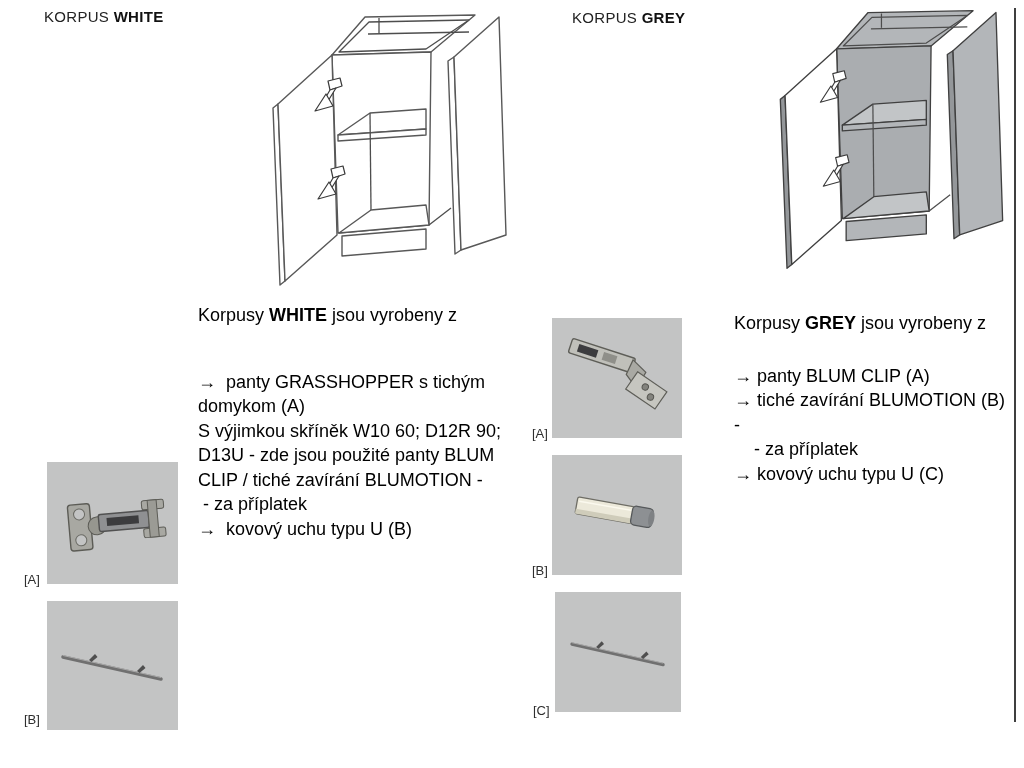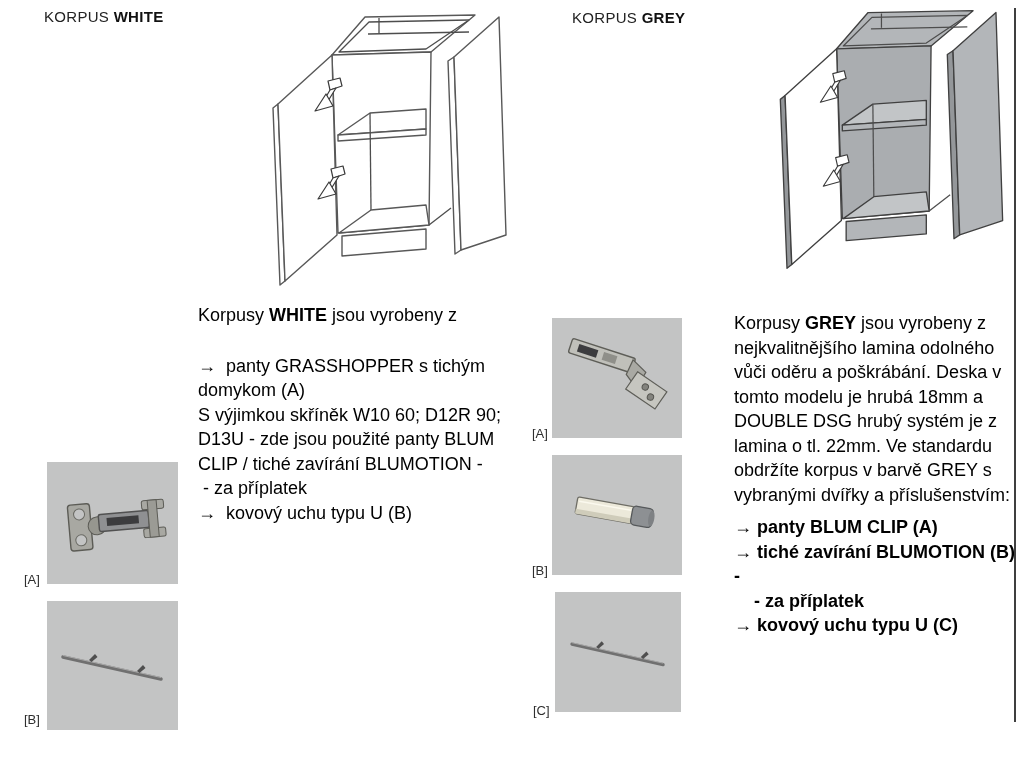--- a/index.html
+++ b/index.html
@@ -70,21 +70,21 @@
     </g>
     <g transform="translate(60,162)">
       <polygon class="hinge" points="13,3 25,0 27,8 15,12"></polygon>
       <polygon class="hinge" points="15,12 21,10 13,23 8,24"></polygon>
       <polygon class="hinge" points="0,33 11,16 18,28"></polygon>
     </g>
   </svg>
 
   <div class="abs para" style="left:198px;top:303px;width:322px;">
     <div><span>Korpusy </span><b>WHITE</b><span> jsou vyrobeny z</span></div>
-    <div class="pre bullets" style="margin-top:26px;">→  panty GRASSHOPPER s tichým
+    <div class="pre bullets" style="margin-top:42px;">→  panty GRASSHOPPER s tichým
 domykom (A)
 S výjimkou skříněk W10 60; D12R 90;
 D13U - zde jsou použité panty BLUM
 CLIP / tiché zavírání BLUMOTION -
  - za příplatek
 →  kovový uchu typu U (B)</div>
   </div>
 
   <div class="abs hwbox" style="left:47px;top:462px;width:131px;height:122px;">
     <svg width="131" height="122" viewBox="0 0 131 122">
@@ -177,28 +177,22 @@
     <svg width="126" height="120" viewBox="0 0 131 129">
       <line x1="16" y1="56" x2="114" y2="78" stroke="#707070" stroke-width="3.5" stroke-linecap="round"></line>
       <line x1="16" y1="54.5" x2="114" y2="76.5" stroke="#a9a9a9" stroke-width="1"></line>
       <path d="M42,59 l6,-6 l2.5,3 l-6,5 z" fill="#4f4f4f"></path>
       <path d="M90,70 l6,-6 l2.5,3 l-6,5 z" fill="#4f4f4f"></path>
     </svg>
   </div>
   <div class="abs hwlabel" style="left:533px;top:703px;">[C]</div>
 
   <div class="abs para" style="left:734px;top:311px;width:282px;">
-    <div><span>Korpusy </span><b>GREY</b><span> jsou vyrobeny z</span><div class="pre">nejkvalitnějšího lamina odolného
-vůči oděru a poškrábání. Deska v
-tomto modelu je hrubá 18mm a
-DOUBLE DSG hrubý systém je z
-lamina o tl. 22mm. Ve standardu
-obdržíte korpus v barvě GREY s
-vybranými dvířky a příslušenstvím:</div></div>
-    <div class="pre bullets" style="margin-top:8px;font-weight:bold;">→ panty BLUM CLIP (A)
+    <div><span>Korpusy </span><b>GREY</b><span> jsou vyrobeny z</span></div>
+    <div class="pre bullets" style="margin-top:28px;">→ panty BLUM CLIP (A)
 → tiché zavírání BLUMOTION (B) -
     - za příplatek
 → kovový uchu typu U (C)</div>
   </div>
 
   <div class="abs divider" style="left:1014px;top:8px;height:714px;"></div>
 
 </div>
 
 </body></html>

